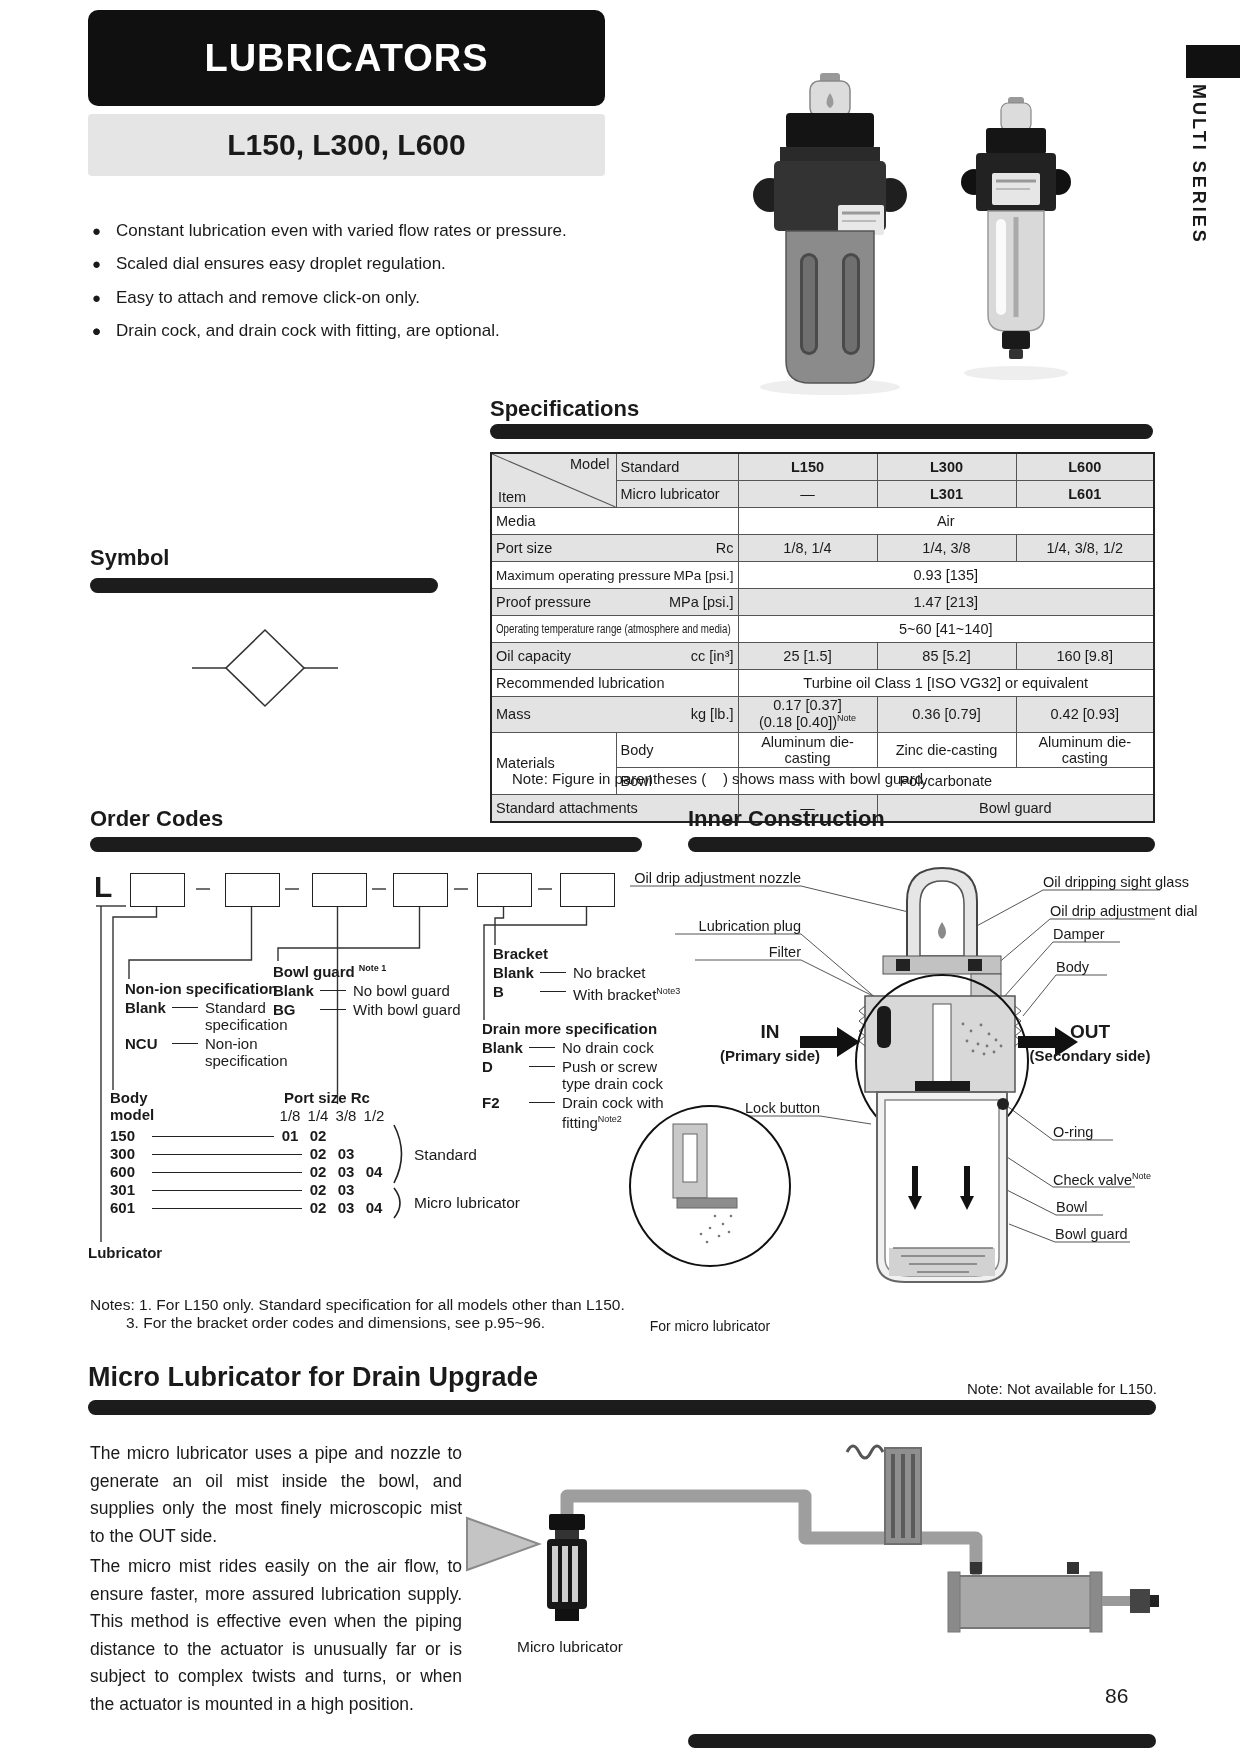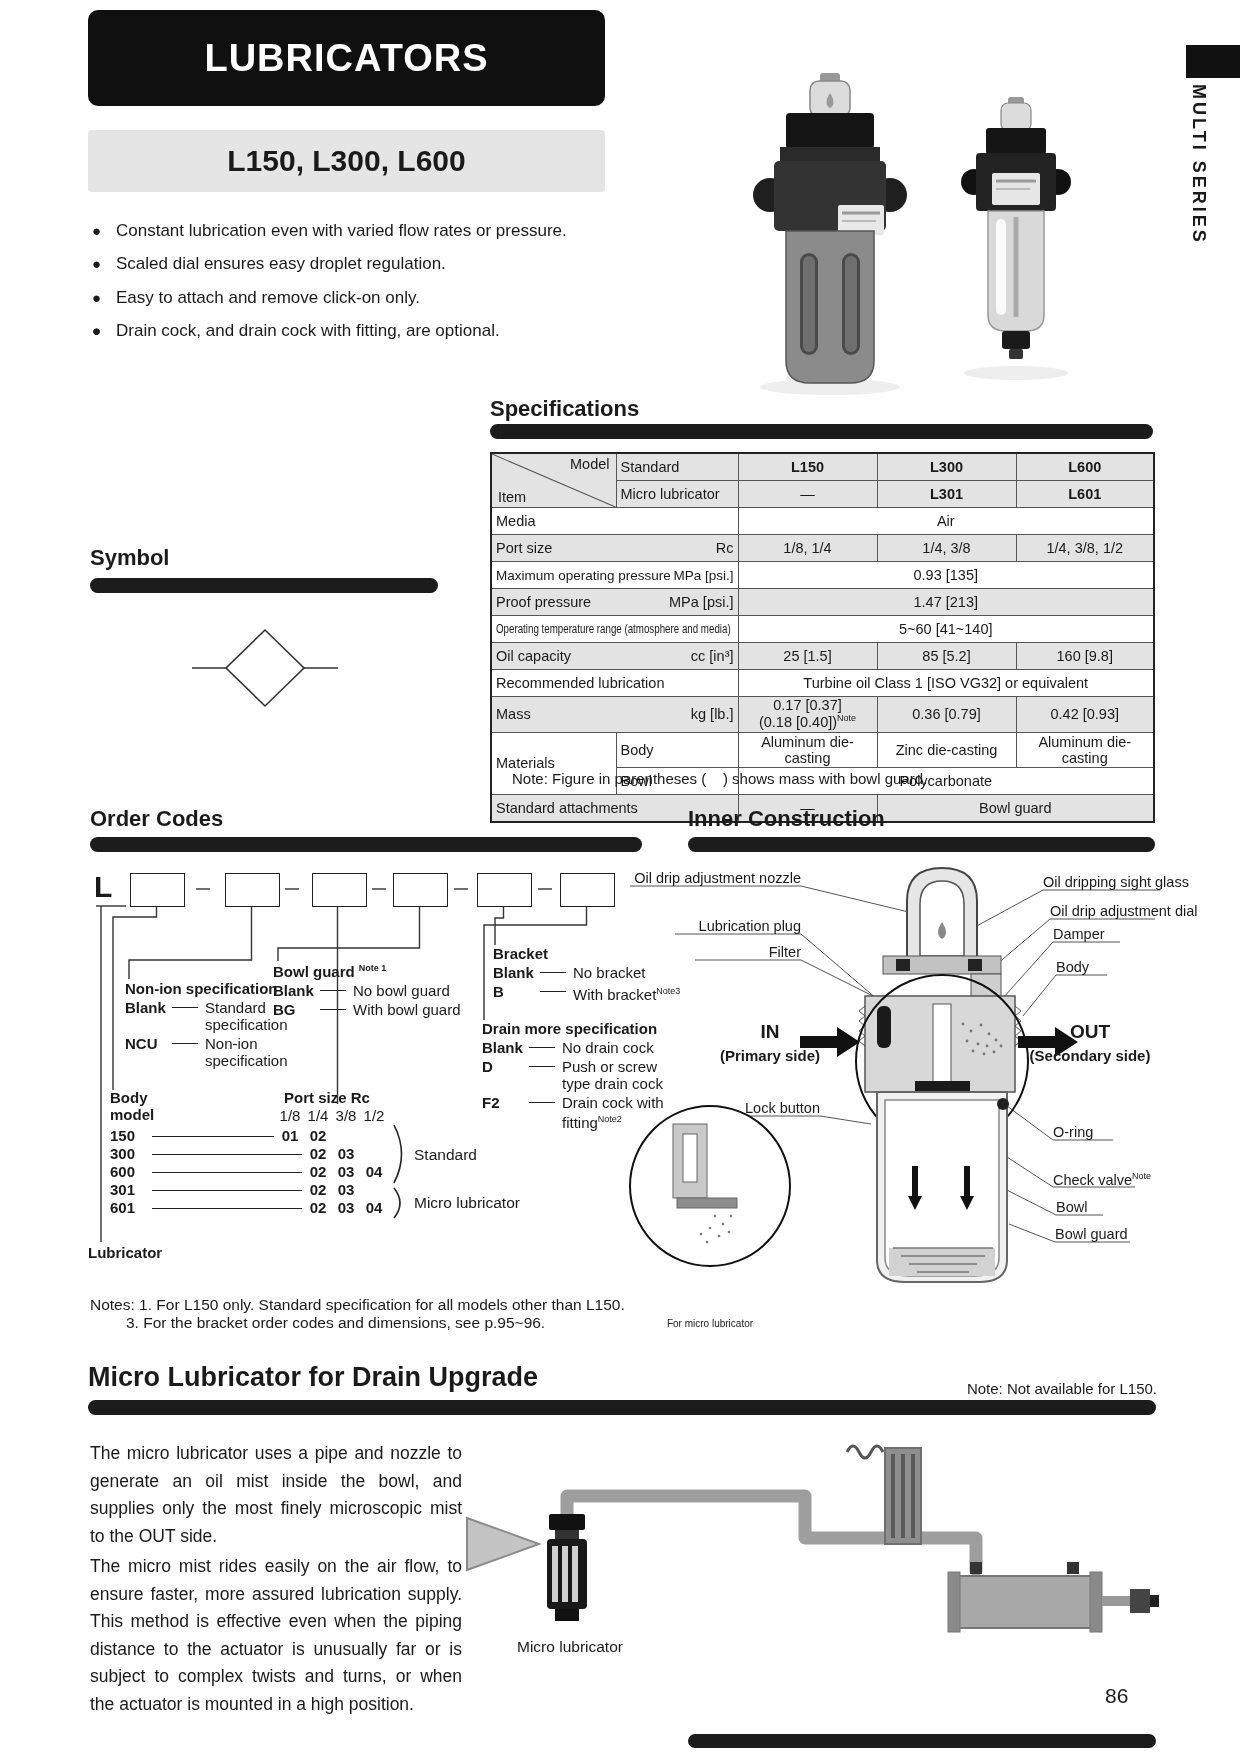--- a/index.html
+++ b/index.html
@@ -2,21 +2,21 @@
 <html><head>
 <meta charset="utf-8">
 <style>
   html,body{margin:0;padding:0;background:#fff;}
   .page{position:relative;width:1240px;height:1754px;background:#fff;overflow:hidden;
         font-family:"Liberation Sans", sans-serif;color:#1a1a1a;}
   .abs{position:absolute;}
   
   .title-box{left:88px;top:10px;width:517px;height:96px;background:#101010;border-radius:10px;
              color:#fff;font-size:38px;font-weight:bold;text-align:center;line-height:96px;letter-spacing:1px;}
-  .models-box{left:88px;top:130px;width:517px;height:62px;background:#e5e5e5;border-radius:4px;
+  .models-box{left:88px;top:114px;width:517px;height:62px;background:#e5e5e5;border-radius:4px;
               font-size:30px;font-weight:bold;text-align:center;line-height:62px;}
   .side-tab{left:1186px;top:45px;width:54px;height:33px;background:#111;}
   .side-text{left:1188px;top:84px;height:170px;writing-mode:vertical-rl;font-size:18px;font-weight:600;
              letter-spacing:3px;}
   
   .features{left:92px;top:218px;width:585px;}
   .feature{position:relative;padding-left:24px;font-size:17px;line-height:1.55;margin-bottom:7px;}
   .feature .dot{position:absolute;left:0;top:1px;font-size:15px;}
   
   .h2{font-weight:bold;font-size:22px;}
@@ -57,21 +57,21 @@
   .oc-notes{left:90px;top:1296px;font-size:15.5px;line-height:17px;}
   .oc-notes div{margin-bottom:1px;}
   .oc-notes .ind{padding-left:36px;}
   
   .ic{left:615px;top:856px;width:545px;height:505px;}
   .ic svg{position:absolute;left:0;top:0;}
   .il,.ir{position:absolute;font-size:14.5px;white-space:nowrap;}
   .il{text-align:right;}
   .big{font-weight:bold;font-size:19px;text-align:center;}
   .sub{font-weight:bold;font-size:15px;text-align:center;white-space:nowrap;}
-  .cap{position:absolute;font-size:10px;text-align:center;}
+  .cap{position:absolute;font-size:14px;text-align:center;}
   
   .micro-note{font-size:15px;}
   .micro-text{left:90px;top:1440px;width:372px;font-size:17.5px;line-height:27.5px;text-align:justify;}
   .micro-text p{margin:0 0 3px 0;}
   .md{left:455px;top:1438px;width:705px;height:250px;}
   .md svg{position:absolute;left:0;top:0;}
   .md-label{position:absolute;left:25px;top:200px;width:180px;text-align:center;font-size:15.5px;}
   .pagenum{left:1105px;top:1684px;font-size:21px;}
 </style>
 </head>

